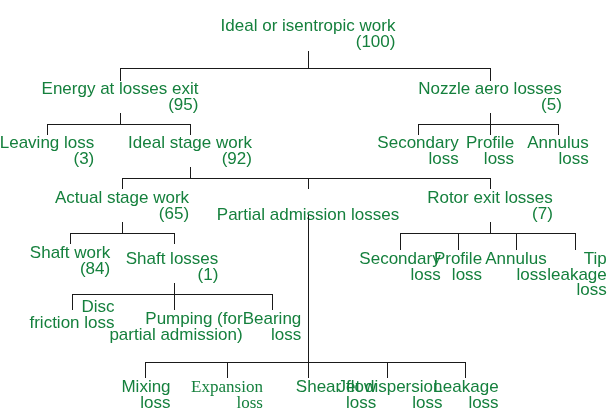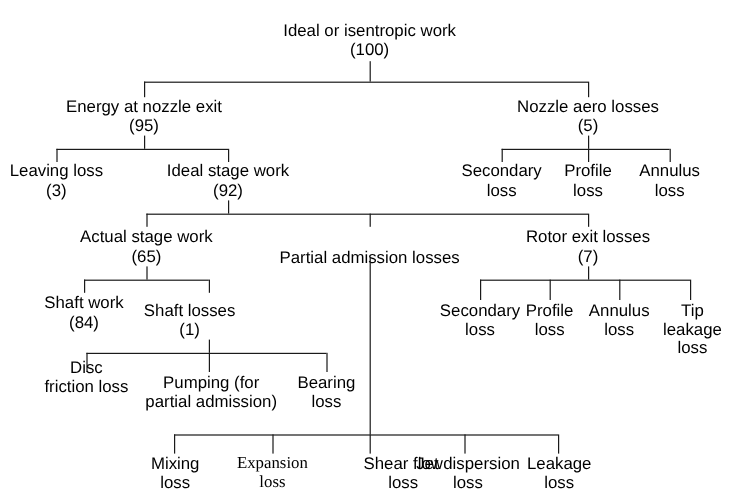--- a/index.html
+++ b/index.html
@@ -11,26 +11,26 @@
     position: relative;
     width: 615px;
     height: 414px;
     background: #ffffff;
     font-family: "Liberation Sans", sans-serif;
     color: #1a1a1a;
     overflow: hidden;
   }
   .node {
     position: absolute;
-    text-align: center;
-    font-size: 14px;
+    text-align: right;
+    font-size: 17px;
     line-height: 15.5px;
     white-space: nowrap;
     transform: translateX(-50%);
-    color: #000000;
+    color: #15803d;
   }
   .node .val {
     display: block;
   }
   
   .vline {
     position: absolute;
     width: 0;
     border-left: 1.2px solid #1a1a1a;
   }
@@ -49,21 +49,21 @@
     <span>Ideal or isentropic work</span>
     <span class="val">(100)</span>
   </div>
 
   <div class="vline" style="left:308px; top:51px; height:17px;"></div>
   <div class="hline" style="left:120px; top:68px; width:370px;"></div>
   <div class="vline" style="left:120px; top:68px; height:13px;"></div>
   <div class="vline" style="left:490px; top:68px; height:13px;"></div>
 
   <div class="node" style="left:120px; top:81px;">
-    <span>Energy at nozzle exit</span>
+    <span>Energy at losses exit</span>
     <span class="val">(95)</span>
   </div>
 
   <div class="node" style="left:490px; top:81px;">
     <span>Nozzle aero losses</span>
     <span class="val">(5)</span>
   </div>
 
   <div class="vline" style="left:120px; top:113px; height:11px;"></div>
   <div class="hline" style="left:47px; top:124px; width:143px;"></div>
@@ -130,21 +130,21 @@
   <div class="vline" style="left:400px; top:233px; height:17px;"></div>
   <div class="vline" style="left:458px; top:233px; height:17px;"></div>
   <div class="vline" style="left:516px; top:233px; height:17px;"></div>
   <div class="vline" style="left:575px; top:233px; height:17px;"></div>
 
   <div class="node" style="left:70px; top:245px;">
     <span>Shaft work</span>
     <span class="val">(84)</span>
   </div>
 
-  <div class="node" style="left:158px; top:251px;">
+  <div class="node" style="left:172px; top:251px;">
     <span>Shaft losses</span>
     <span class="val">(1)</span>
   </div>
 
   <div class="node multiline" style="left:400px; top:251px;">
     <span class="ml">Secondary<br>loss</span>
   </div>
 
   <div class="node multiline" style="left:458px; top:251px;">
     <span class="ml">Profile<br>loss</span>

